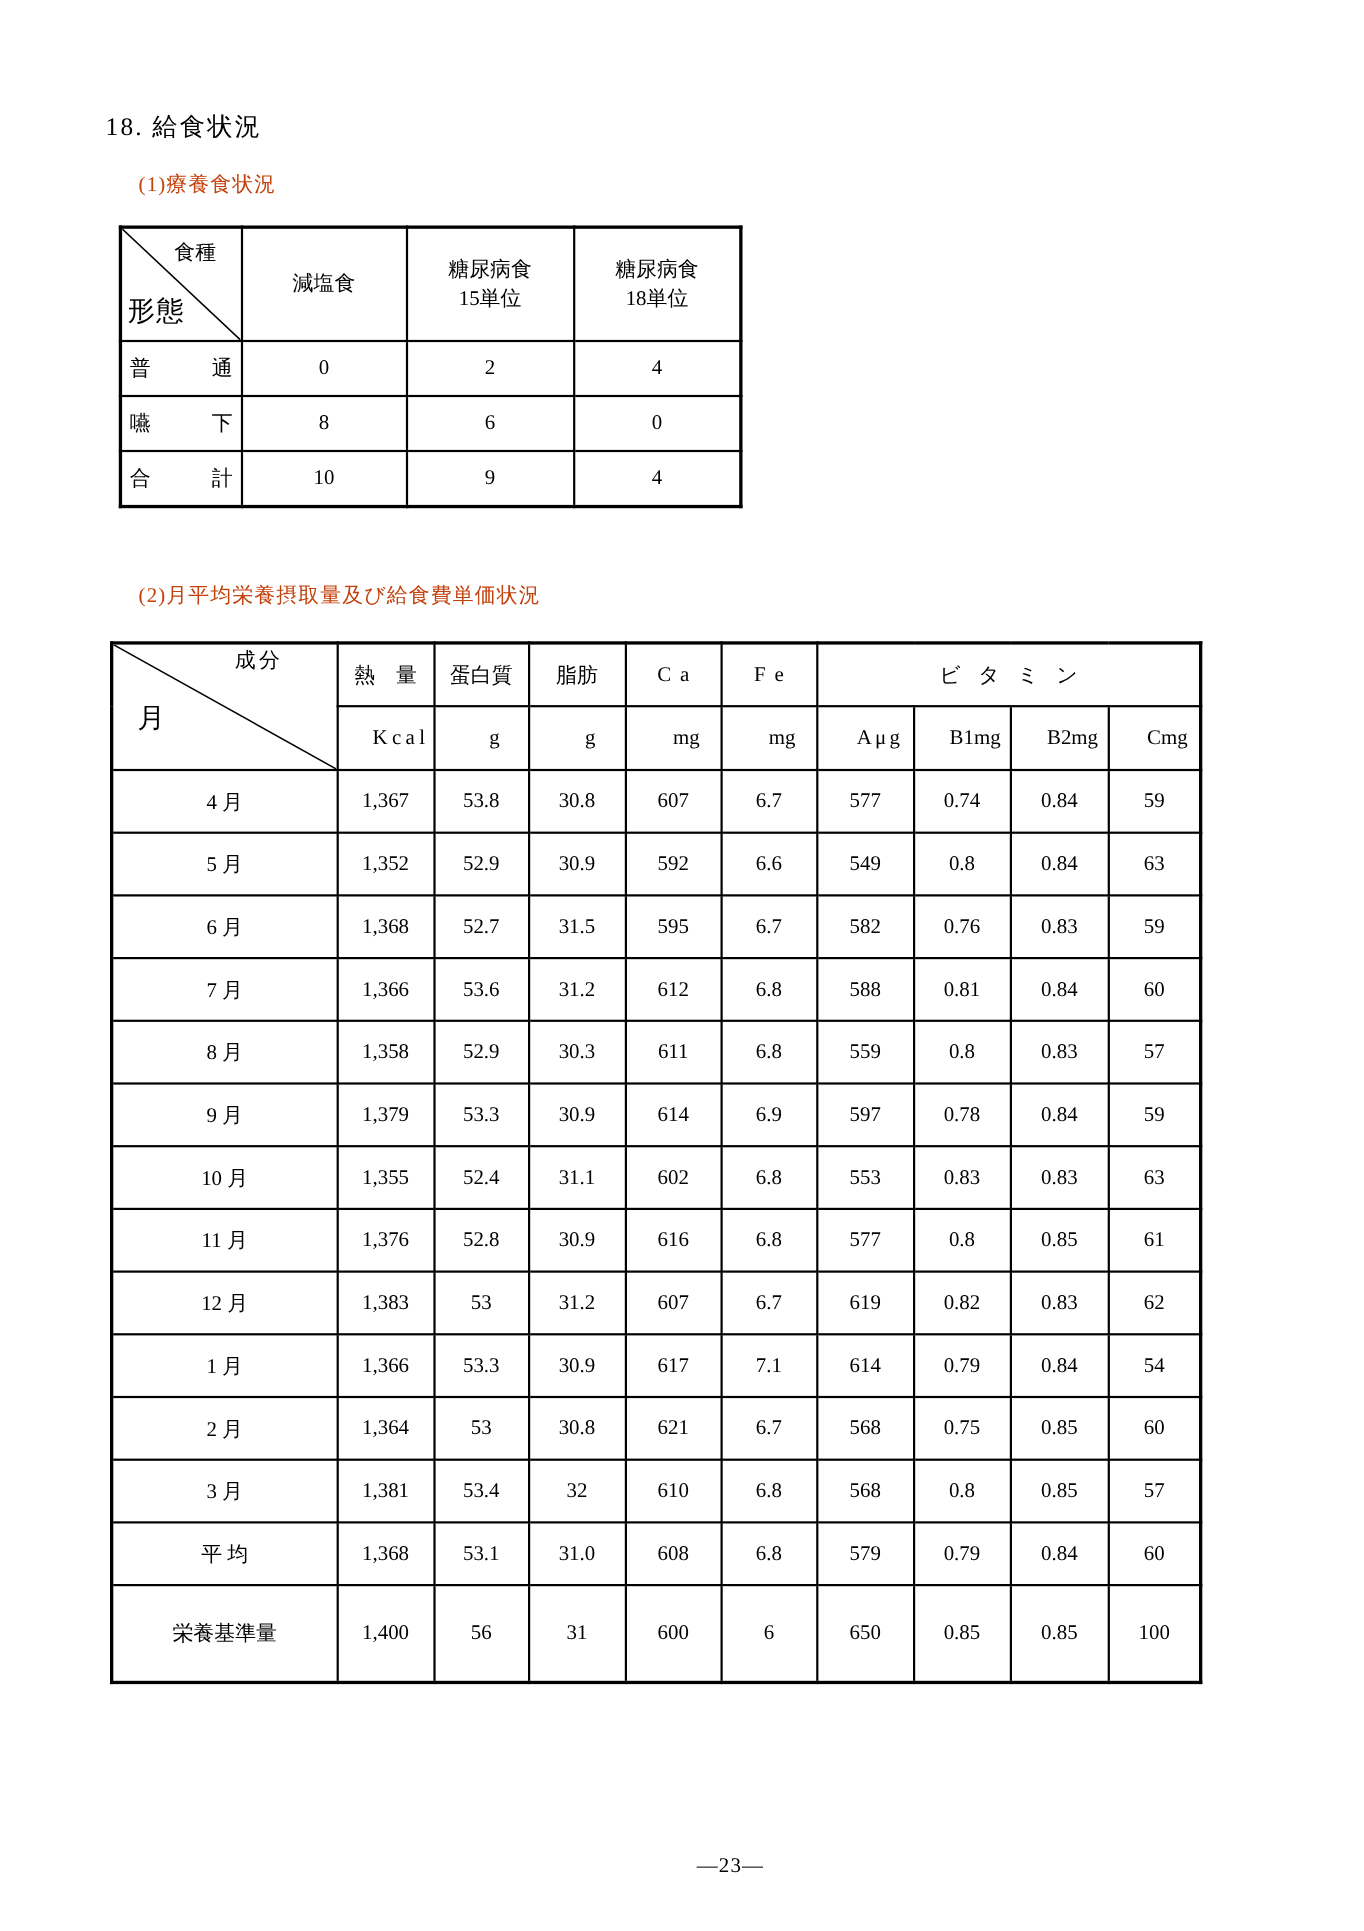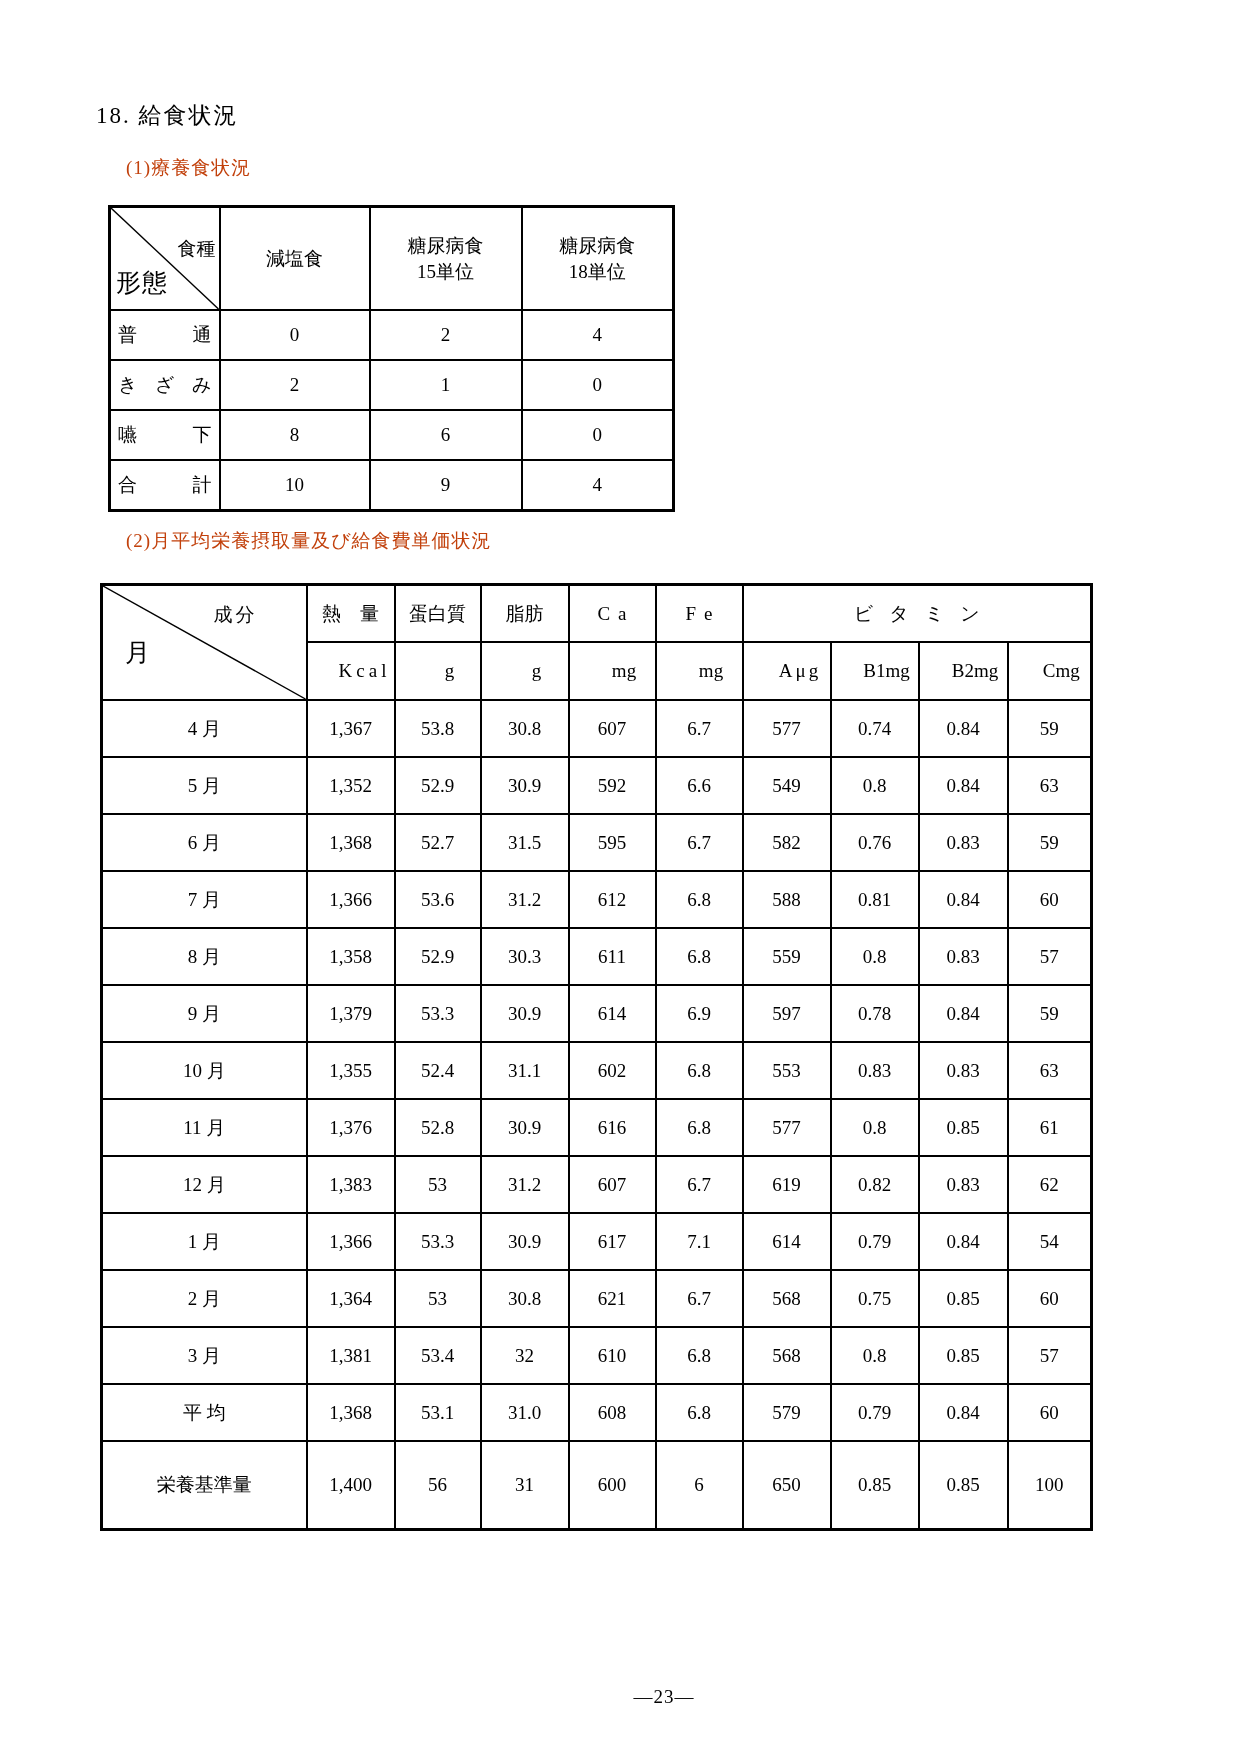--- a/index.html
+++ b/index.html
@@ -29,23 +29,23 @@
   #nutrition-table tr.h-head1 td{height:55px;}
   #nutrition-table tr.h-head2 td{height:56px;padding-left:24px;}
   #nutrition-table tr.row-data td{height:55px;}
   #nutrition-table tr.row-last td{height:86px;}
 
   
   .corner{position:relative;padding:0;}
   .corner svg{position:absolute;left:0;top:0;width:100%;height:100%;display:block;}
   .corner .c-top{position:absolute;font-size:19px;}
   .corner .c-bottom{position:absolute;font-size:25px;}
-  #diet-table .c-top{top:8px;right:3px;margin-top:20px;}
+  #diet-table .c-top{top:8px;right:22px;}
   #diet-table .c-bottom{bottom:10px;left:5px;letter-spacing:1px;}
-  #nutrition-table .c-top{top:16px;right:48px;letter-spacing:3px;}
+  #nutrition-table .c-top{top:1px;right:48px;letter-spacing:3px;}
   #nutrition-table .c-bottom{bottom:30px;left:22px;}
 
   .two-line span{display:block;line-height:1.35;}
   .justify-label{text-align:justify;text-align-last:justify;padding:10px 7px;box-sizing:border-box;}
   .ls-vitamin{letter-spacing:16px;text-indent:16px;}
   .ls-el{letter-spacing:8px;text-indent:8px;}
   .ls-sm{letter-spacing:3px;text-indent:3px;}
   .ls-k{letter-spacing:4px;text-indent:4px;}
 
   .footer{
@@ -89,26 +89,20 @@
           <span>18単位</span>
       </td>
     </tr>
   </tbody>
   <tbody>
       <tr class="row-data">
         <td class="justify-label">普　通</td>
         <td>0</td>
         <td>2</td>
         <td>4</td>
-      </tr>
-      <tr class="row-data">
-        <td class="justify-label">き ざ み</td>
-        <td>2</td>
-        <td>1</td>
-        <td>0</td>
       </tr>
       <tr class="row-data">
         <td class="justify-label">嚥　下</td>
         <td>8</td>
         <td>6</td>
         <td>0</td>
       </tr>
       <tr class="row-data">
         <td class="justify-label">合　計</td>
         <td>10</td>

